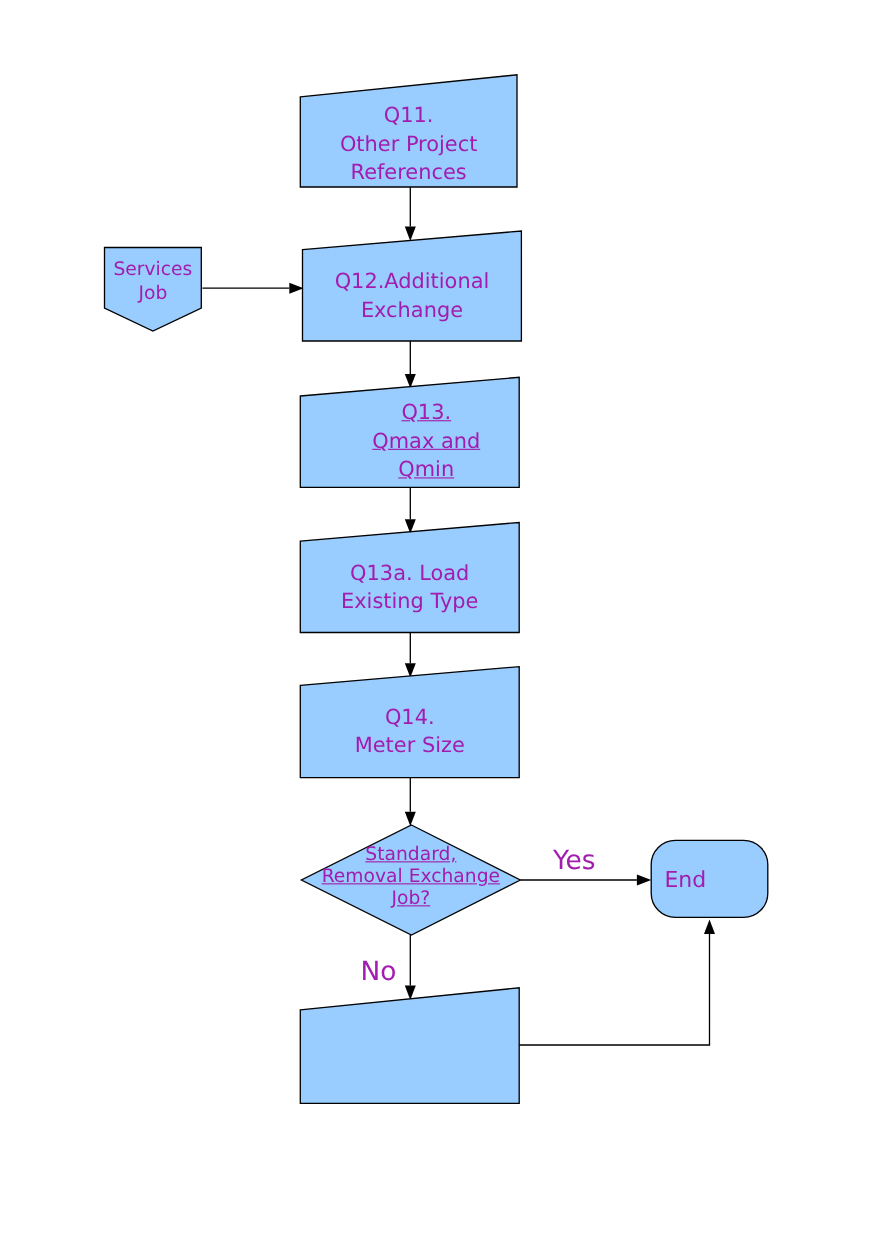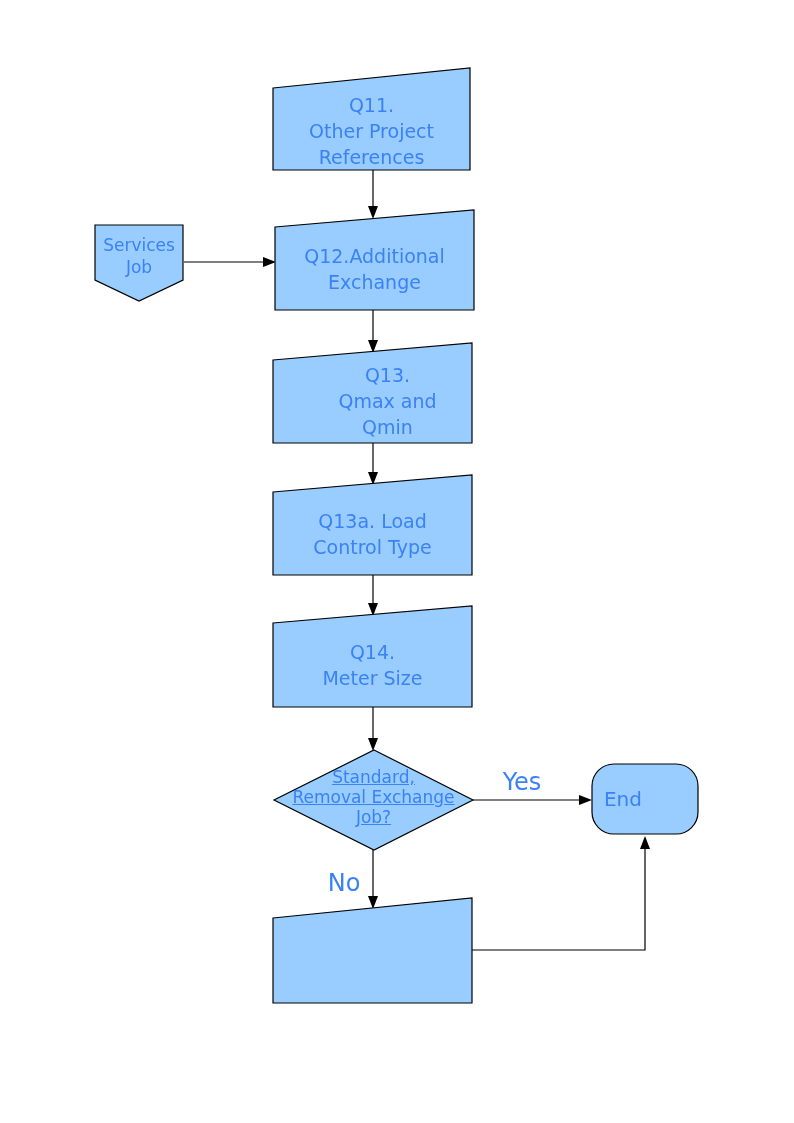--- a/index.html
+++ b/index.html
@@ -31,21 +31,21 @@
     fill: none;
   }
   .arrowhead {
     fill: #000000;
     stroke: none;
   }
   .label {
     position: absolute;
     text-align: center;
     white-space: pre-line;
-    color: #3b82f6;
+    color: #a21caf;
   }
   .t-box   { font-size: 19px; line-height: 26px; }
   .t-pent  { font-size: 17px; line-height: 22px; }
   .t-dia   { font-size: 17px; line-height: 20px; text-decoration: underline; }
   .t-edge  { font-size: 24px; line-height: 24px; }
   .t-end   {
     font-size: 20px;
     display: flex;
     align-items: center;
     justify-content: center;
@@ -109,26 +109,26 @@
   <div class="label t-box" style="left:273px; top:92px;  width:197px;">Q11.
 Other Project
 References</div>
 
   <div class="label t-pent" style="left:95px;  top:234px; width:88px;">Services
 Job</div>
 
   <div class="label t-box" style="left:275px; top:243px; width:199px;">Q12.Additional
 Exchange</div>
 
-  <div class="label t-box" style="left:273px; top:362px; width:229px;">Q13.
+  <div class="label t-box" style="left:273px; top:362px; width:229px;text-decoration:underline;">Q13.
 Qmax and
 Qmin</div>
 
   <div class="label t-box" style="left:273px; top:508px; width:199px;">Q13a. Load
-Control Type</div>
+Existing Type</div>
 
   <div class="label t-box" style="left:273px; top:639px; width:199px;">Q14.
 Meter Size</div>
 
   <div class="label t-dia" style="left:289px; top:767px; width:169px;">Standard,
 Removal Exchange
 Job?</div>
 
   <div class="label t-end" style="left:564px; top:764px; width:118px; height:70px;">End</div>
 

